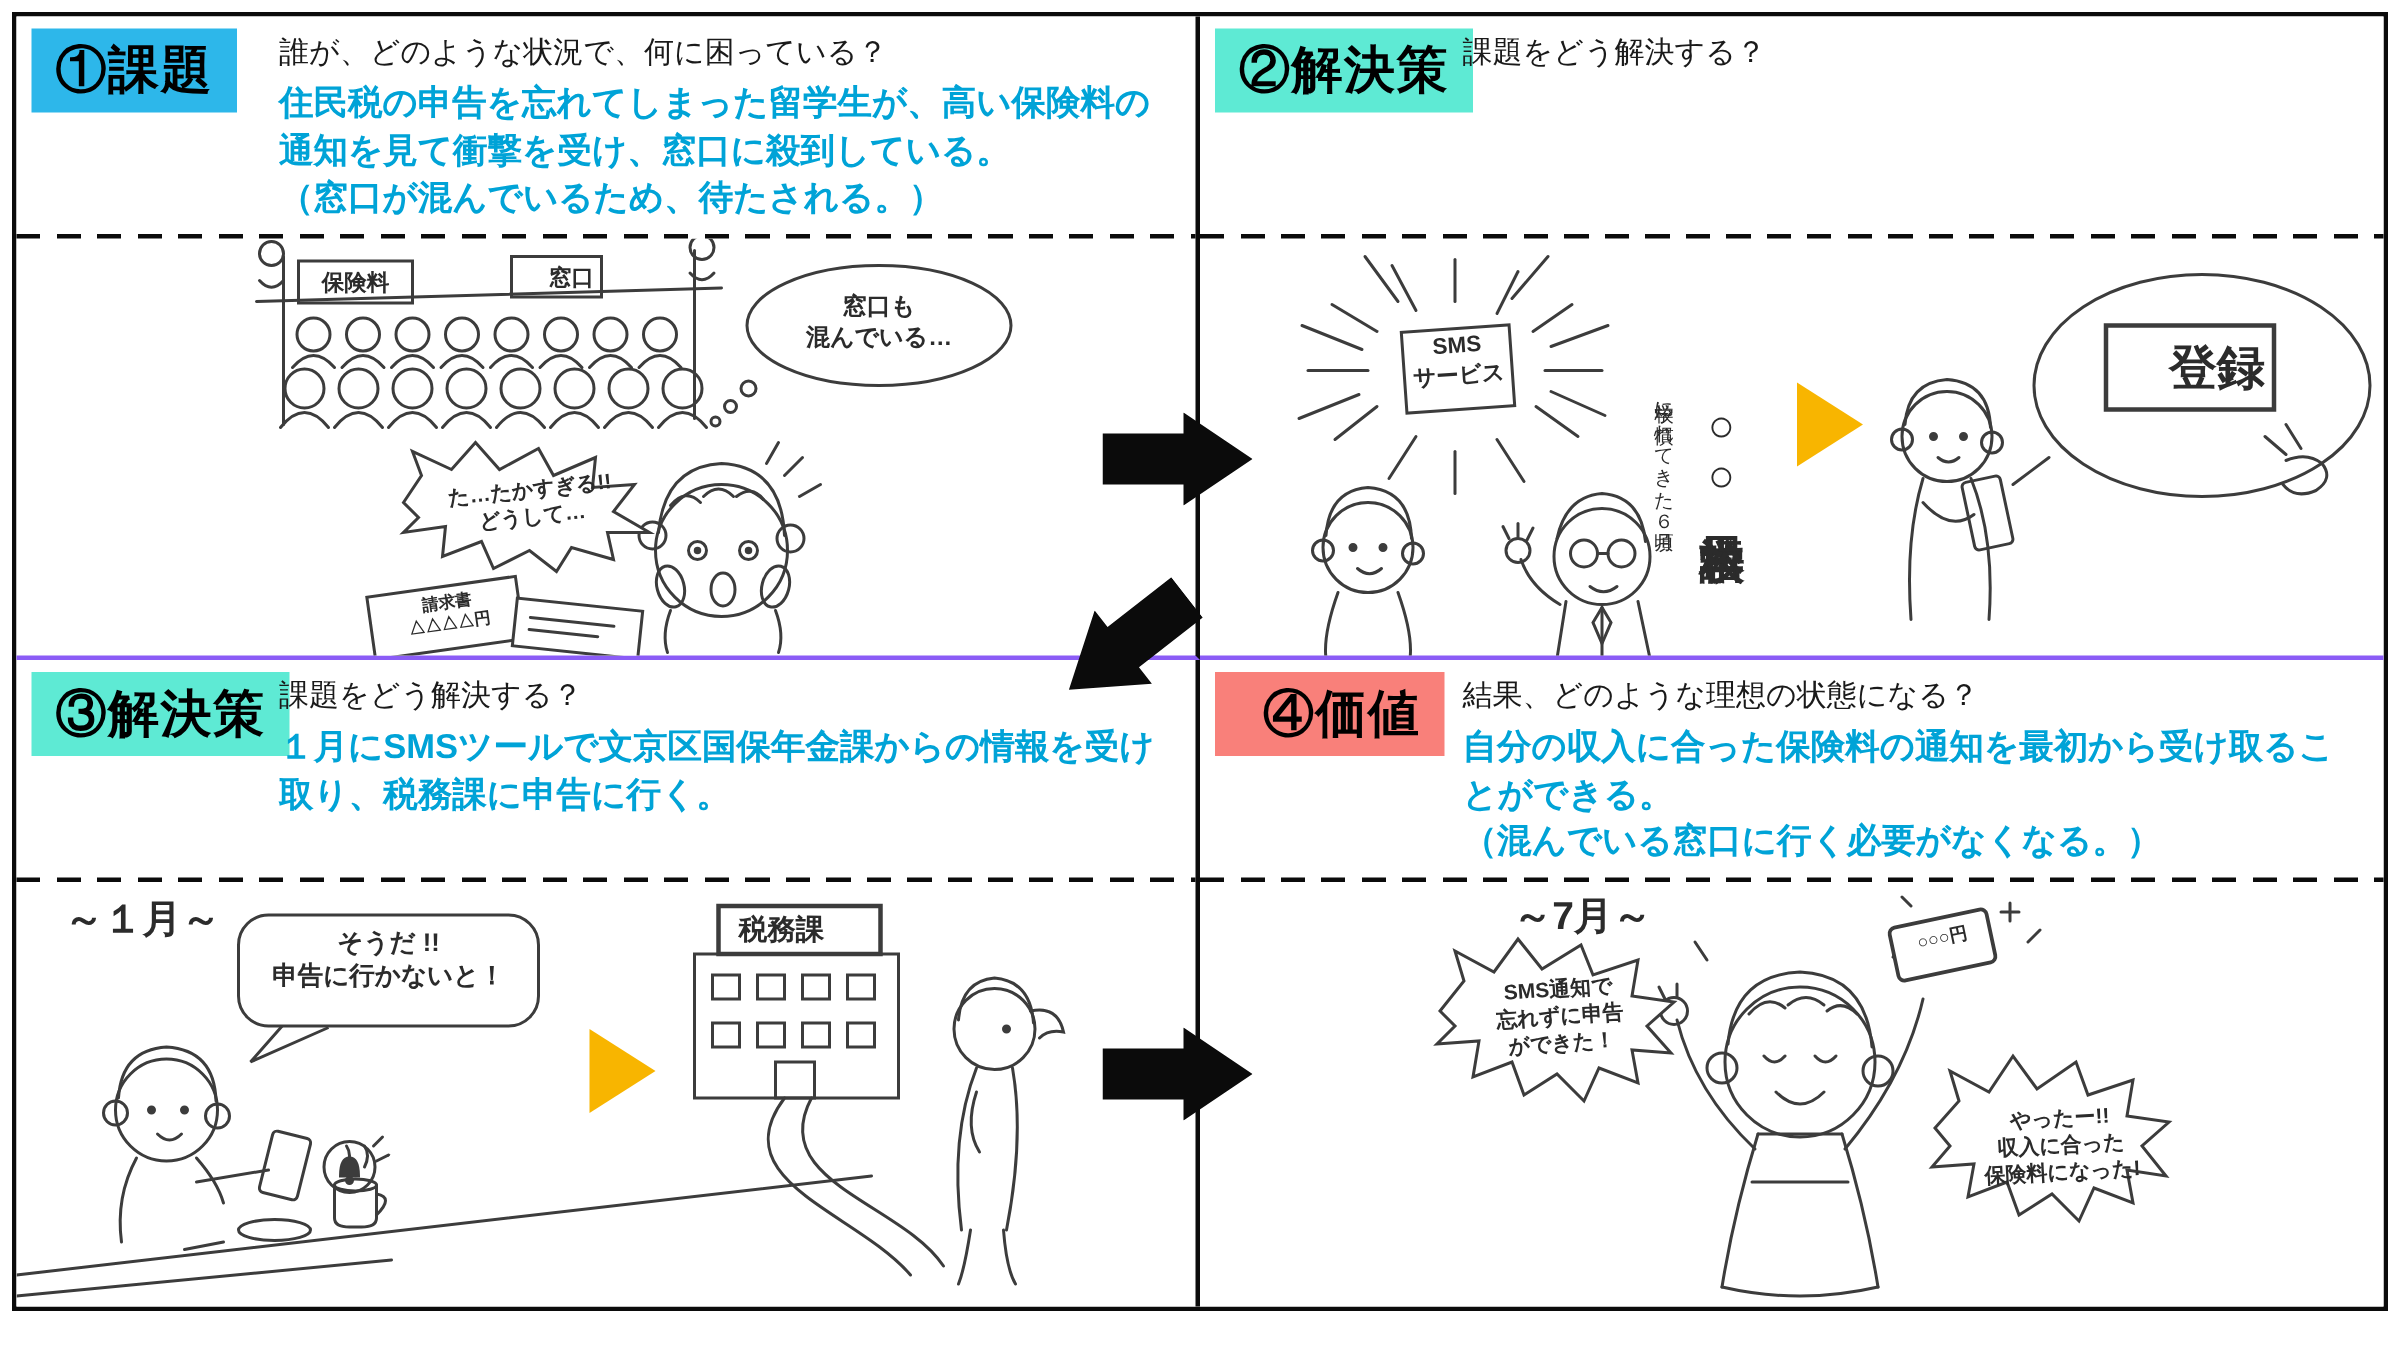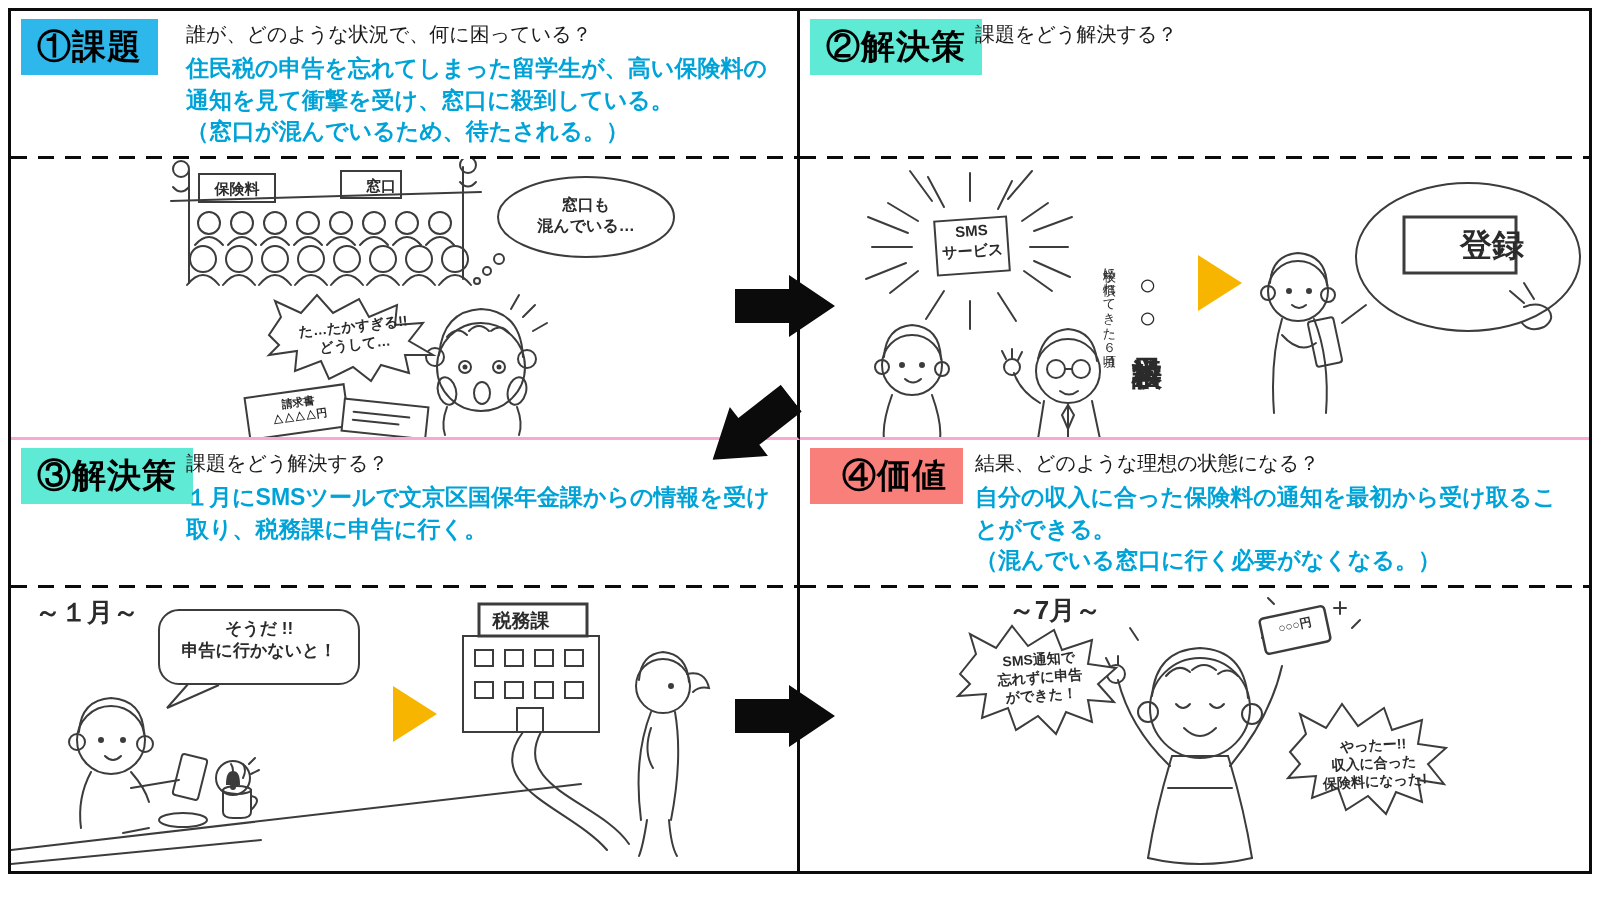--- a/index.html
+++ b/index.html
@@ -9,21 +9,21 @@
     font-family: "Liberation Sans", sans-serif; color: #1a1a1a;
     overflow: hidden;
   }
   .board {
     position: relative; margin: 8px; width: 1584px; height: 866px;
     border: 3px solid #0b0b0b; background: #fff;
     display: grid; grid-template-columns: 789px 789px; grid-template-rows: 429px 431px;
   }
   .panel { position: relative; display: flex; flex-direction: column; background: #fff; }
   .panel.bl { border-right: 3px solid #0b0b0b; }
-  .panel.bb { border-bottom: 3px solid #f9a8d4; }
+  .panel.bb { border-bottom: 3px solid #8b5cf6; }
   .panel-head { position: relative; height: 145px; flex: none; }
   .dash {
     height: 3px; flex: none;
     background: repeating-linear-gradient(90deg, #0b0b0b 0 16px, transparent 16px 27px);
   }
   .badge {
     position: absolute; left: 10px; top: 8px;
     padding: 5px 16px; font-size: 34px; font-weight: 700; color: #000;
     letter-spacing: 1px;
   }
@@ -231,21 +231,21 @@
           <rect x="604" y="58" width="112" height="56" stroke-width="3"></rect>
           <path d="M724,148 q14,-6 24,2 q8,10 -4,18 q-14,6 -22,-4"></path>
           <path d="M724,144 l-14,-12"></path>
             <path d="M734,140 l-10,-16"></path>
         </g>
       </svg>
       <div class="lbl" style="left:136px;top:62px;width:72px;font-size:15px;transform:rotate(-4deg);">SMS
 サービス</div>
       <div class="lbl vtext" style="left:300px;top:26px;height:235px;font-size:13px;font-weight:500;">学校に慣れてきた６月頃</div>
       <div class="lbl vtext" style="left:328px;top:14px;height:255px;font-size:30px;font-weight:700;">○○日本語学校</div>
-      <div class="lbl" style="left:640px;top:66px;width:104px;font-size:32px;font-weight:700;">登録</div>
+      <div class="lbl" style="left:626px;top:66px;width:104px;font-size:32px;font-weight:700;">登録</div>
     </div>
   </section>
 
   <section class="panel bl">
     <div class="panel-head">
       <div class="badge b3">③解決策</div>
       <div class="q">課題をどう解決する？</div>
       <div class="ans">１月にSMSツールで文京区国保年金課からの情報を受け
 取り、税務課に申告に行く。</div>
     </div>
@@ -306,21 +306,21 @@
           <path d="M628,92 Q630,66 652,64 Q676,66 678,94"></path>
           <path d="M676,86 q18,-4 22,14 q-10,-2 -16,4"></path>
           <circle cx="660" cy="98" r="2" fill="#3c3c3c"></circle>
           <path d="M640,124 Q622,170 630,232"></path>
             <path d="M664,124 Q672,170 660,232"></path>
           <path d="M640,140 q-8,24 2,40"></path>
           <path d="M636,232 q-4,26 -8,36"></path>
             <path d="M658,232 q2,26 8,36"></path>
         </g>
       </svg>
-      <div class="lbl" style="left:16px;top:8px;width:120px;font-size:26px;font-weight:700;text-align:center;">～１月～</div>
+      <div class="lbl" style="left:16px;top:8px;width:120px;font-size:26px;font-weight:700;text-align:right;">～１月～</div>
       <div class="lbl" style="left:158px;top:30px;width:180px;font-size:17px;">そうだ !!
 申告に行かないと！</div>
       <div class="lbl" style="left:470px;top:21px;width:80px;font-size:19px;font-weight:700;">税務課</div>
     </div>
   </section>
 
   <section class="panel">
     <div class="panel-head">
       <div class="badge b4">④価値</div>
       <div class="q">結果、どのような理想の状態になる？</div>

